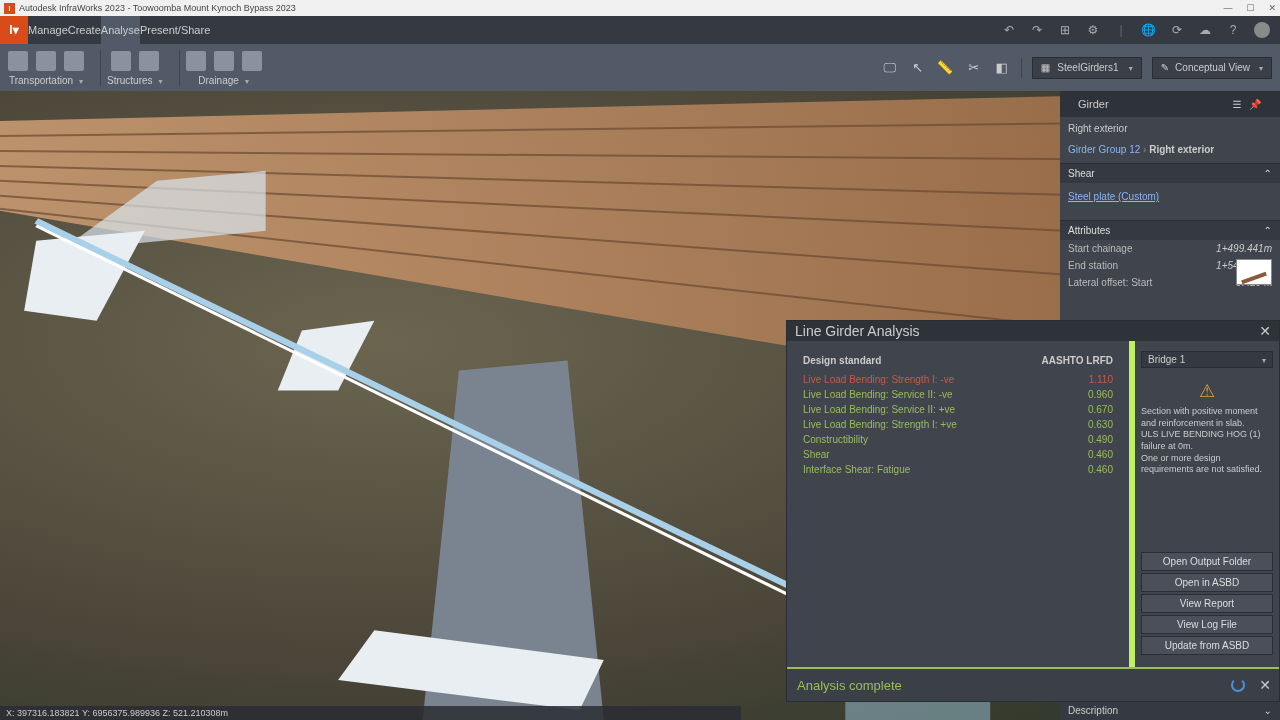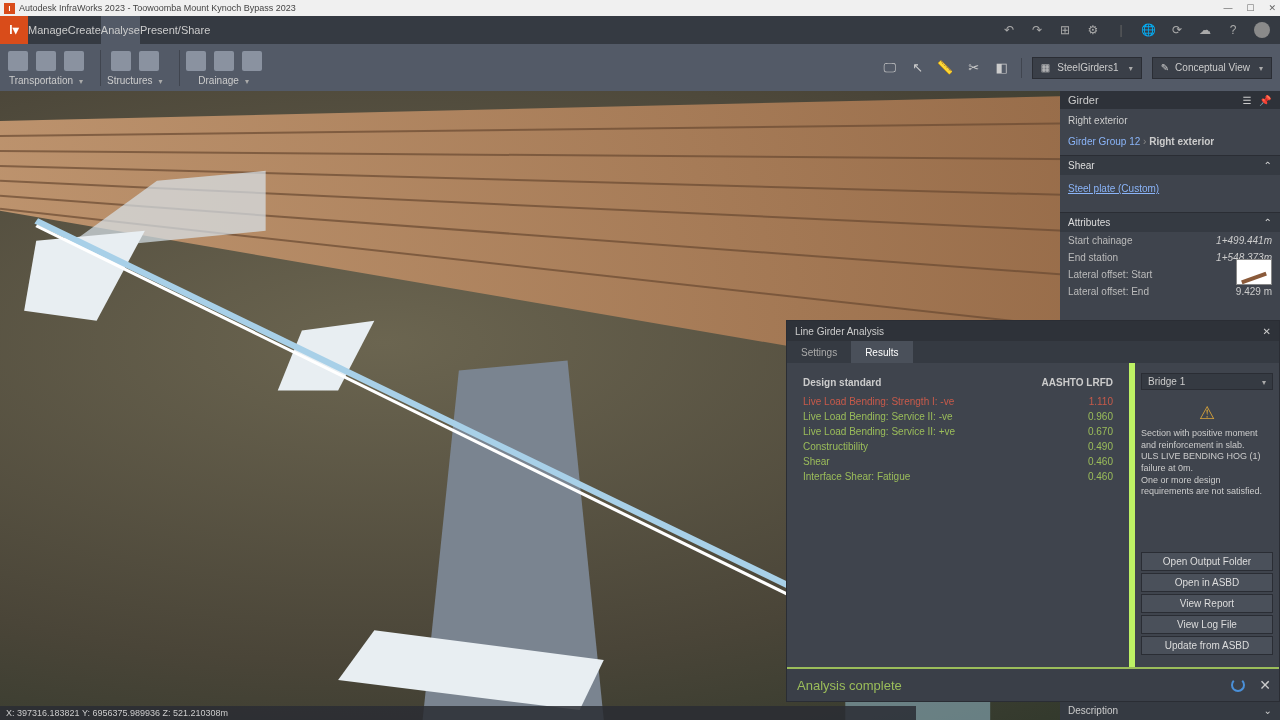--- a/index.html
+++ b/index.html
@@ -29,57 +29,57 @@
 .rib-tool { width:18px; height:18px; color:#ccc; display:flex; align-items:center; justify-content:center; font-size:13px;}
 .rib-dropdown { background:#3a3f48; border:1px solid #2a2d34; height:22px; display:flex; align-items:center; padding:0 8px; font-size:10px; color:#ccc; gap:6px; min-width:110px; justify-content:space-between;}
 
 
 .viewport { position: absolute; top: 91px; left: 0; right: 0; bottom: 0; background: linear-gradient(160deg, #5a5a4a 0%, #3a3a30 100%); overflow:hidden;}
 .viewport .ground { position:absolute; inset:0; background: radial-gradient(ellipse at 30% 40%, #6b6550 0%, #4a4538 60%, #2a3528 100%);}
 .bridge-placeholder { position:absolute; top:0; left:0; width:100%; height:100%; }
 
 
 .prop-panel { position: absolute; top: 91px; right: 0; width: 220px; background: #3f444d; bottom: 0; font-size: 10px; }
-.prop-header { height: 18px; background: #2e3239; display:flex; align-items:center; padding:0 8px; justify-content:space-between;}
+.prop-header { height: 26px; background: #2e3239; display:flex; align-items:center; padding:0 18px; justify-content:space-between;}
 .prop-header .icons { display:flex; gap:8px; color:#ccc;}
 .prop-sub { padding: 6px 8px; color:#ccc; }
 .breadcrumb { padding: 4px 8px 8px 8px; font-size:10px; color:#8ab4f8;}
 .breadcrumb .cur { color:#ccc; font-weight:bold;}
 .prop-section { border-top:1px solid #2a2d34;}
 .prop-section-head { background:#353a42; padding:4px 8px; display:flex; justify-content:space-between; align-items:center; color:#ddd;}
 .prop-row { padding:3px 8px; display:flex; justify-content:space-between; color:#bbb;gap:35px;}
 .prop-row .val { color:#ccc; font-style:italic;}
 .prop-row .val.unit { font-style:normal;}
 .prop-link { color:#8ab4f8; text-decoration:underline; padding:8px; display:block;}
 .type-thumb { position:absolute; right:8px; top:168px; width:36px; height:26px; background:#fff; border:1px solid #888;}
 .type-thumb::after{content:""; position:absolute; left:4px; top:16px; right:4px; height:4px; background:#8a5a3a; transform:rotate(-20deg);}
 
 
 .analysis-panel { position:absolute; left:786px; top:320px; right:0; bottom:18px; background:#3f444d; border:1px solid #2a2d34; display:flex; flex-direction:column;}
-.ana-title { height:20px; background:#2e3239; display:flex; align-items:center; justify-content:space-between; padding:0 8px; font-size:10px; color:#ccc;}
+.ana-title { height:20px; background:#2e3239; display:flex; align-items:center; justify-content:space-between; padding:0 8px; font-size:14px; color:#ccc;}
 .ana-tabs { height:22px; background:#353a42; display:flex; font-size:10px;}
 .ana-tab { padding:0 14px; display:flex; align-items:center; color:#aaa; cursor:pointer;}
 .ana-tab.active { background:#4a505a; color:#fff;}
 .ana-body { flex:1; display:flex; position:relative;}
 .ana-left { flex:1; padding:12px 16px; font-size:10px;}
 .ana-right { width:150px; border-left:6px solid #bef264; padding:10px 6px; font-size:9px; color:#ccc; display:flex; flex-direction:column;}
 .ana-row { display:flex; justify-content:space-between; padding:2px 0;}
 .ana-row.fail { color:#c85a4a;}
 .ana-row.pass { color:#9bbd5a;}
 .ana-row.header { color:#ccc; font-weight:bold; padding-bottom:6px;}
 .bridge-dd { background:#353a42; border:1px solid #2a2d34; padding:2px 6px; font-size:10px; color:#ccc; margin-bottom:8px; display:flex; justify-content:space-between;}
 .warn-ico { color:#d9a43a; font-size:18px; text-align:center; margin:4px 0;}
 .ana-btn { background:#4a505a; border:1px solid #2a2d34; color:#ddd; font-size:10px; padding:3px 0; margin:2px 0; text-align:center; cursor:pointer;}
 .ana-btns { margin-top:auto;}
 .ana-status { height:34px; background:#3a3f48; border-top:2px solid #9bbd5a; display:flex; align-items:center; padding:12px 10px; font-size:13px; color:#9bbd5a; position:relative;}
 .ana-status .spin { position:absolute; right:34px; width:14px; height:14px; border:2px solid #4a90d9; border-top-color:transparent; border-radius:50%;}
 .ana-status .close { position:absolute; right:8px; color:#ccc; font-size:14px;}
 
 
-.status-bar { position:absolute; left:0; bottom:0; height:14px; background:rgba(42,45,52,0.85); font-size:9px; color:#ccc; padding:0 6px; display:flex; align-items:center; width:916px;}
+.status-bar { position:absolute; left:0; bottom:0; height:14px; background:rgba(42,45,52,0.85); font-size:9px; color:#ccc; padding:0 6px; display:flex; align-items:center; width:741px;}
 
 .prop-desc-head { position:absolute; bottom:0; left:0; right:0; height:20px; background:#353a42; display:flex; align-items:center; justify-content:space-between; padding:0 8px; font-size:10px;}
 .caret::after { content:"▾"; font-size:8px; color:#aaa; margin-left:3px;}
 </style>
 </head>
 <body>
 
 <div class="title-bar">
   <div class="app-icon">I</div>
   <span>Autodesk InfraWorks 2023 - Toowoomba Mount Kynoch Bypass 2023</span>
@@ -226,58 +226,54 @@
         <span class="val">1+499.441m</span>
       </div>
     <div class="prop-row">
         <span>End station</span>
         <span class="val">1+548.373m</span>
       </div>
     <div class="prop-row">
         <span>Lateral offset: Start</span>
         <span class="val unit">9.429  m</span>
       </div>
-    <div class="prop-row">
-        <span>Lateral offset: End</span>
-        <span class="val unit">9.429  m</span>
-      </div>
   </div>
   <div class="prop-desc-head">
     <span>Description</span>
       <span>⌄</span>
   </div>
 </div>
 
 <div class="analysis-panel">
   <div class="ana-title">
     <span>Line Girder Analysis</span>
     <span style="cursor:pointer">✕</span>
-  </div>
-  <div class="ana-tabs">
-    <div class="ana-tab">Settings</div>
-    <div class="ana-tab active">Results</div>
   </div>
   <div class="ana-body">
     <div class="ana-left">
       <div class="ana-row header">
         <span>Design standard</span>
         <span>AASHTO LRFD</span>
       </div>
       <div id="results-rows">
           <div class="ana-row fail">
             <span>Live Load Bending: Strength I: -ve</span>
             <span>1.110</span>
           </div>
           <div class="ana-row pass">
             <span>Live Load Bending: Service II: -ve</span>
             <span>0.960</span>
           </div>
           <div class="ana-row pass">
             <span>Live Load Bending: Service II: +ve</span>
             <span>0.670</span>
+          </div>
+          <div class="ana-row pass">
+            <span>Live Load Bending: Strength I: +ve</span>
+            <span>0.630</span>
           </div>
           <div class="ana-row pass">
             <span>Constructibility</span>
             <span>0.490</span>
           </div>
           <div class="ana-row pass">
             <span>Shear</span>
             <span>0.460</span>
           </div>
           <div class="ana-row pass">

